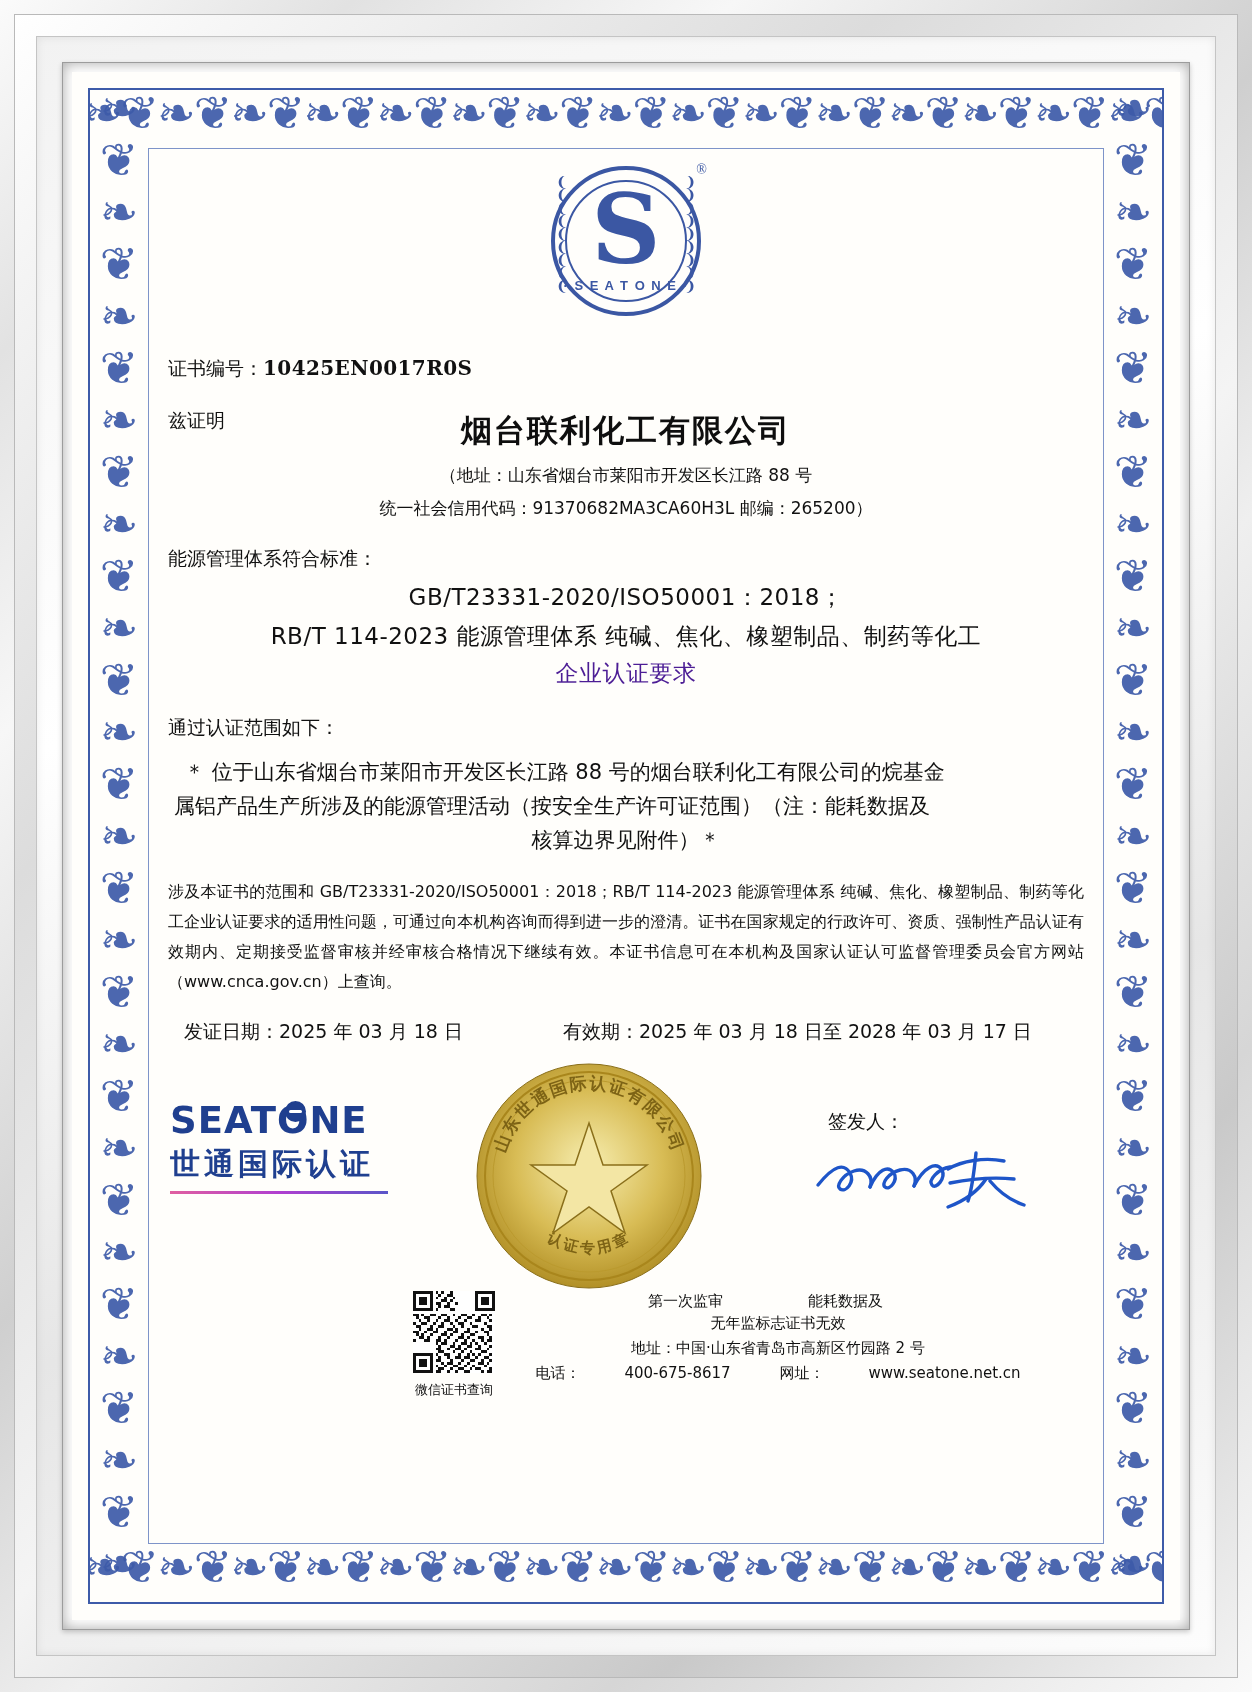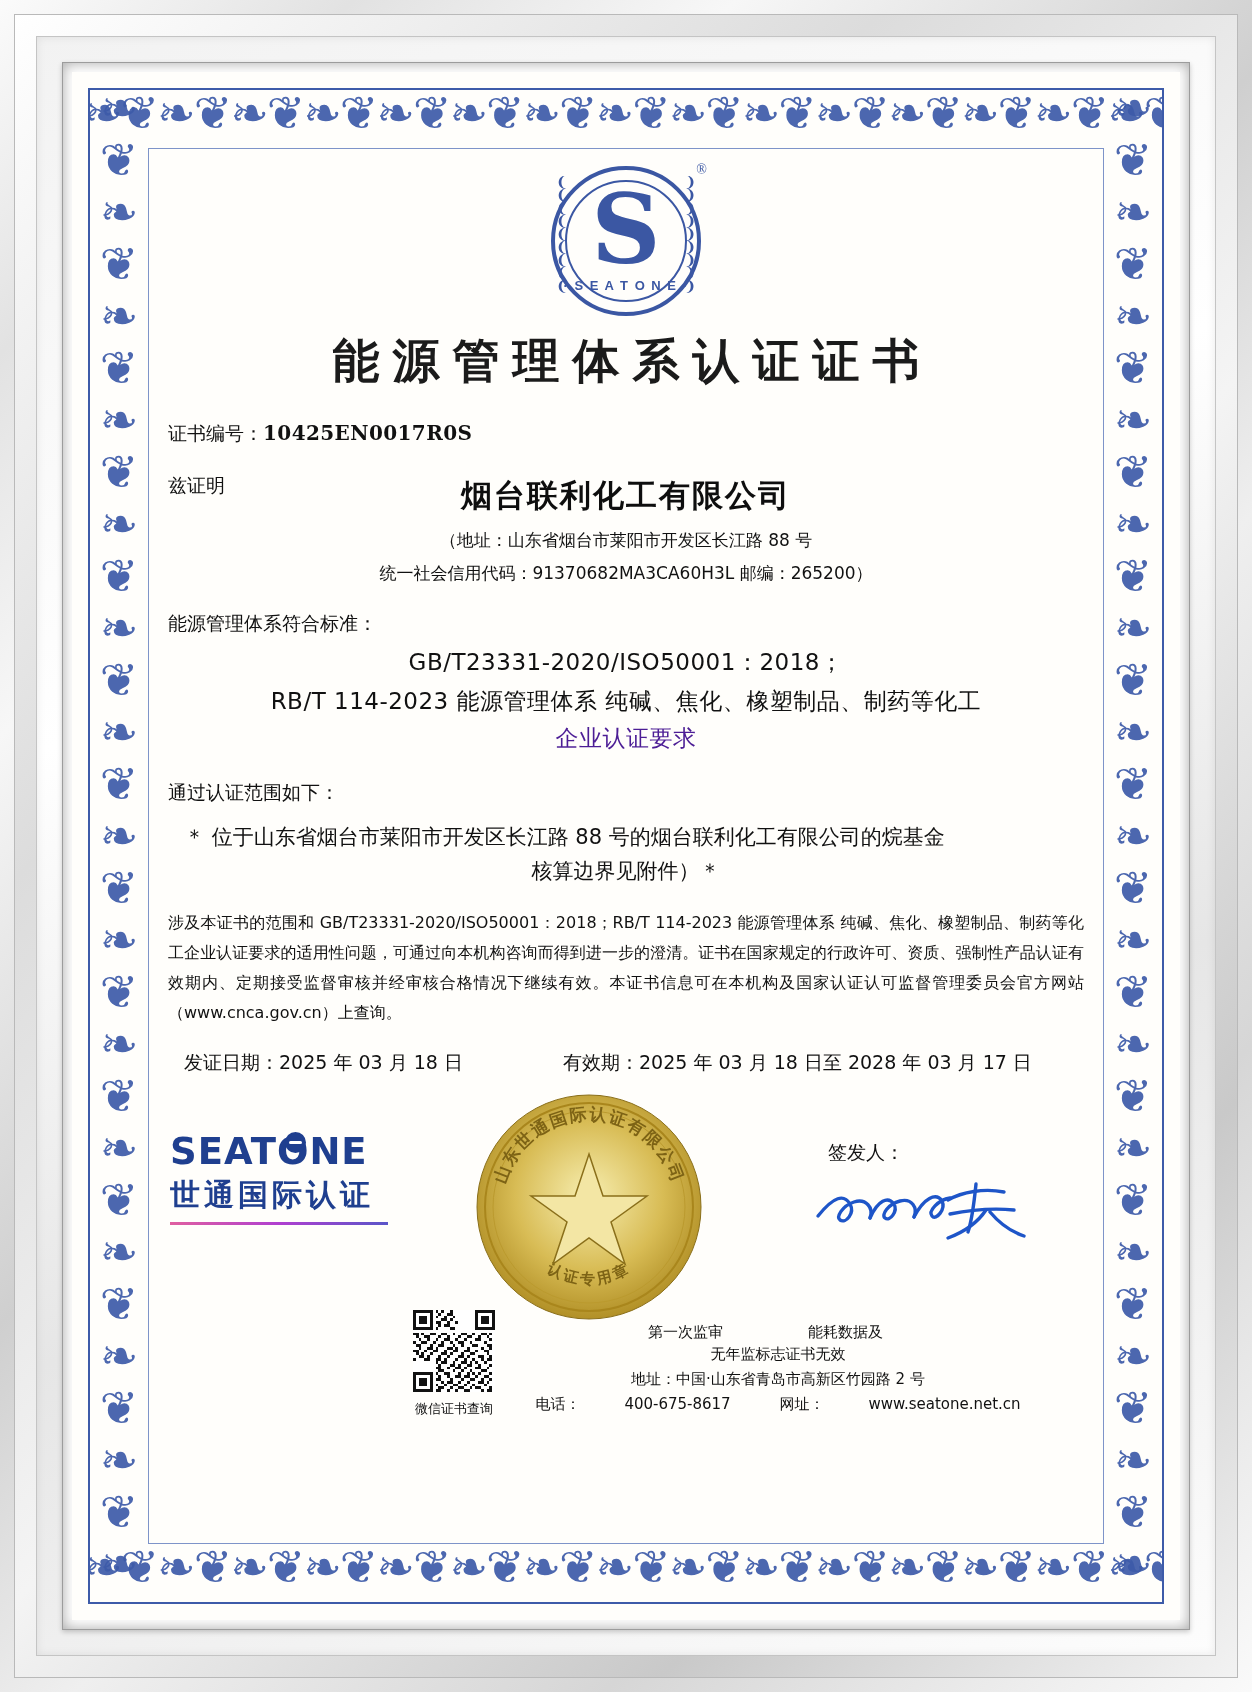--- a/index.html
+++ b/index.html
@@ -375,21 +375,21 @@
   }
   .signature {
     position: absolute;
     left: 640px; top: 88px;
     width: 240px; height: 80px;
   }
 
   
   .qr-wrap {
     position: absolute;
-    left: 238px; top: 228px;
+    left: 238px; top: 240px;
     width: 96px;
     text-align: center;
   }
   .qr-box {
     width: 82px; height: 82px;
     margin: 0 auto;
   }
   .qr-cap {
     font-size: 13px;
     color: #111;
@@ -454,40 +454,40 @@
         </div>
         <div class="wreath-right">
           ❩<br>❩<br>❩<br>❩<br>❩<br>❩<br>❩<br>❩<br>❩
         </div>
         <div class="logo-s">S</div>
         <div class="logo-name">· S E A T O N E ·</div>
         <div class="logo-reg">®</div>
       </div>
     </div>
 
-    <div class="cert-title">能源管理体系认证证书</div>
 
     <div class="cert-no">
       <span>证书编号：</span><b>10425EN0017R0S</b>
     </div>
 
     <div class="hereby">兹证明</div>
 
     <div class="company">烟台联利化工有限公司</div>
     <div class="company-addr">（地址：山东省烟台市莱阳市开发区长江路 88 号</div>
     <div class="company-code">统一社会信用代码：91370682MA3CA60H3L  邮编：265200）</div>
 
     <div class="sect-label">能源管理体系符合标准：</div>
     <div class="standard-line">GB/T23331-2020/ISO50001：2018；</div>
     <div class="standard-line2">RB/T 114-2023 能源管理体系 纯碱、焦化、橡塑制品、制药等化工</div>
     <div class="standard-line3">企业认证要求</div>
 
     <div class="sect-label">通过认证范围如下：</div>
     <div class="scope-body">
       <div class="l1">＊ 位于山东省烟台市莱阳市开发区长江路 88 号的烟台联利化工有限公司的烷基金</div>
+      <div class="l2">属铝产品生产所涉及的能源管理活动（按安全生产许可证范围）（注：能耗数据及</div>
       <div class="l3">核算边界见附件）＊</div>
     </div>
 
     <div class="fineprint">涉及本证书的范围和 GB/T23331-2020/ISO50001：2018；RB/T 114-2023 能源管理体系 纯碱、焦化、橡塑制品、制药等化工企业认证要求的适用性问题，可通过向本机构咨询而得到进一步的澄清。证书在国家规定的行政许可、资质、强制性产品认证有效期内、定期接受监督审核并经审核合格情况下继续有效。本证书信息可在本机构及国家认证认可监督管理委员会官方网站（www.cnca.gov.cn）上查询。</div>
 
     <div class="dates">
       <span class="date-issue">发证日期：2025 年 03 月 18 日</span>
       <span class="date-valid">有效期：2025 年 03 月 18 日至 2028 年 03 月 17 日</span>
     </div>
 

